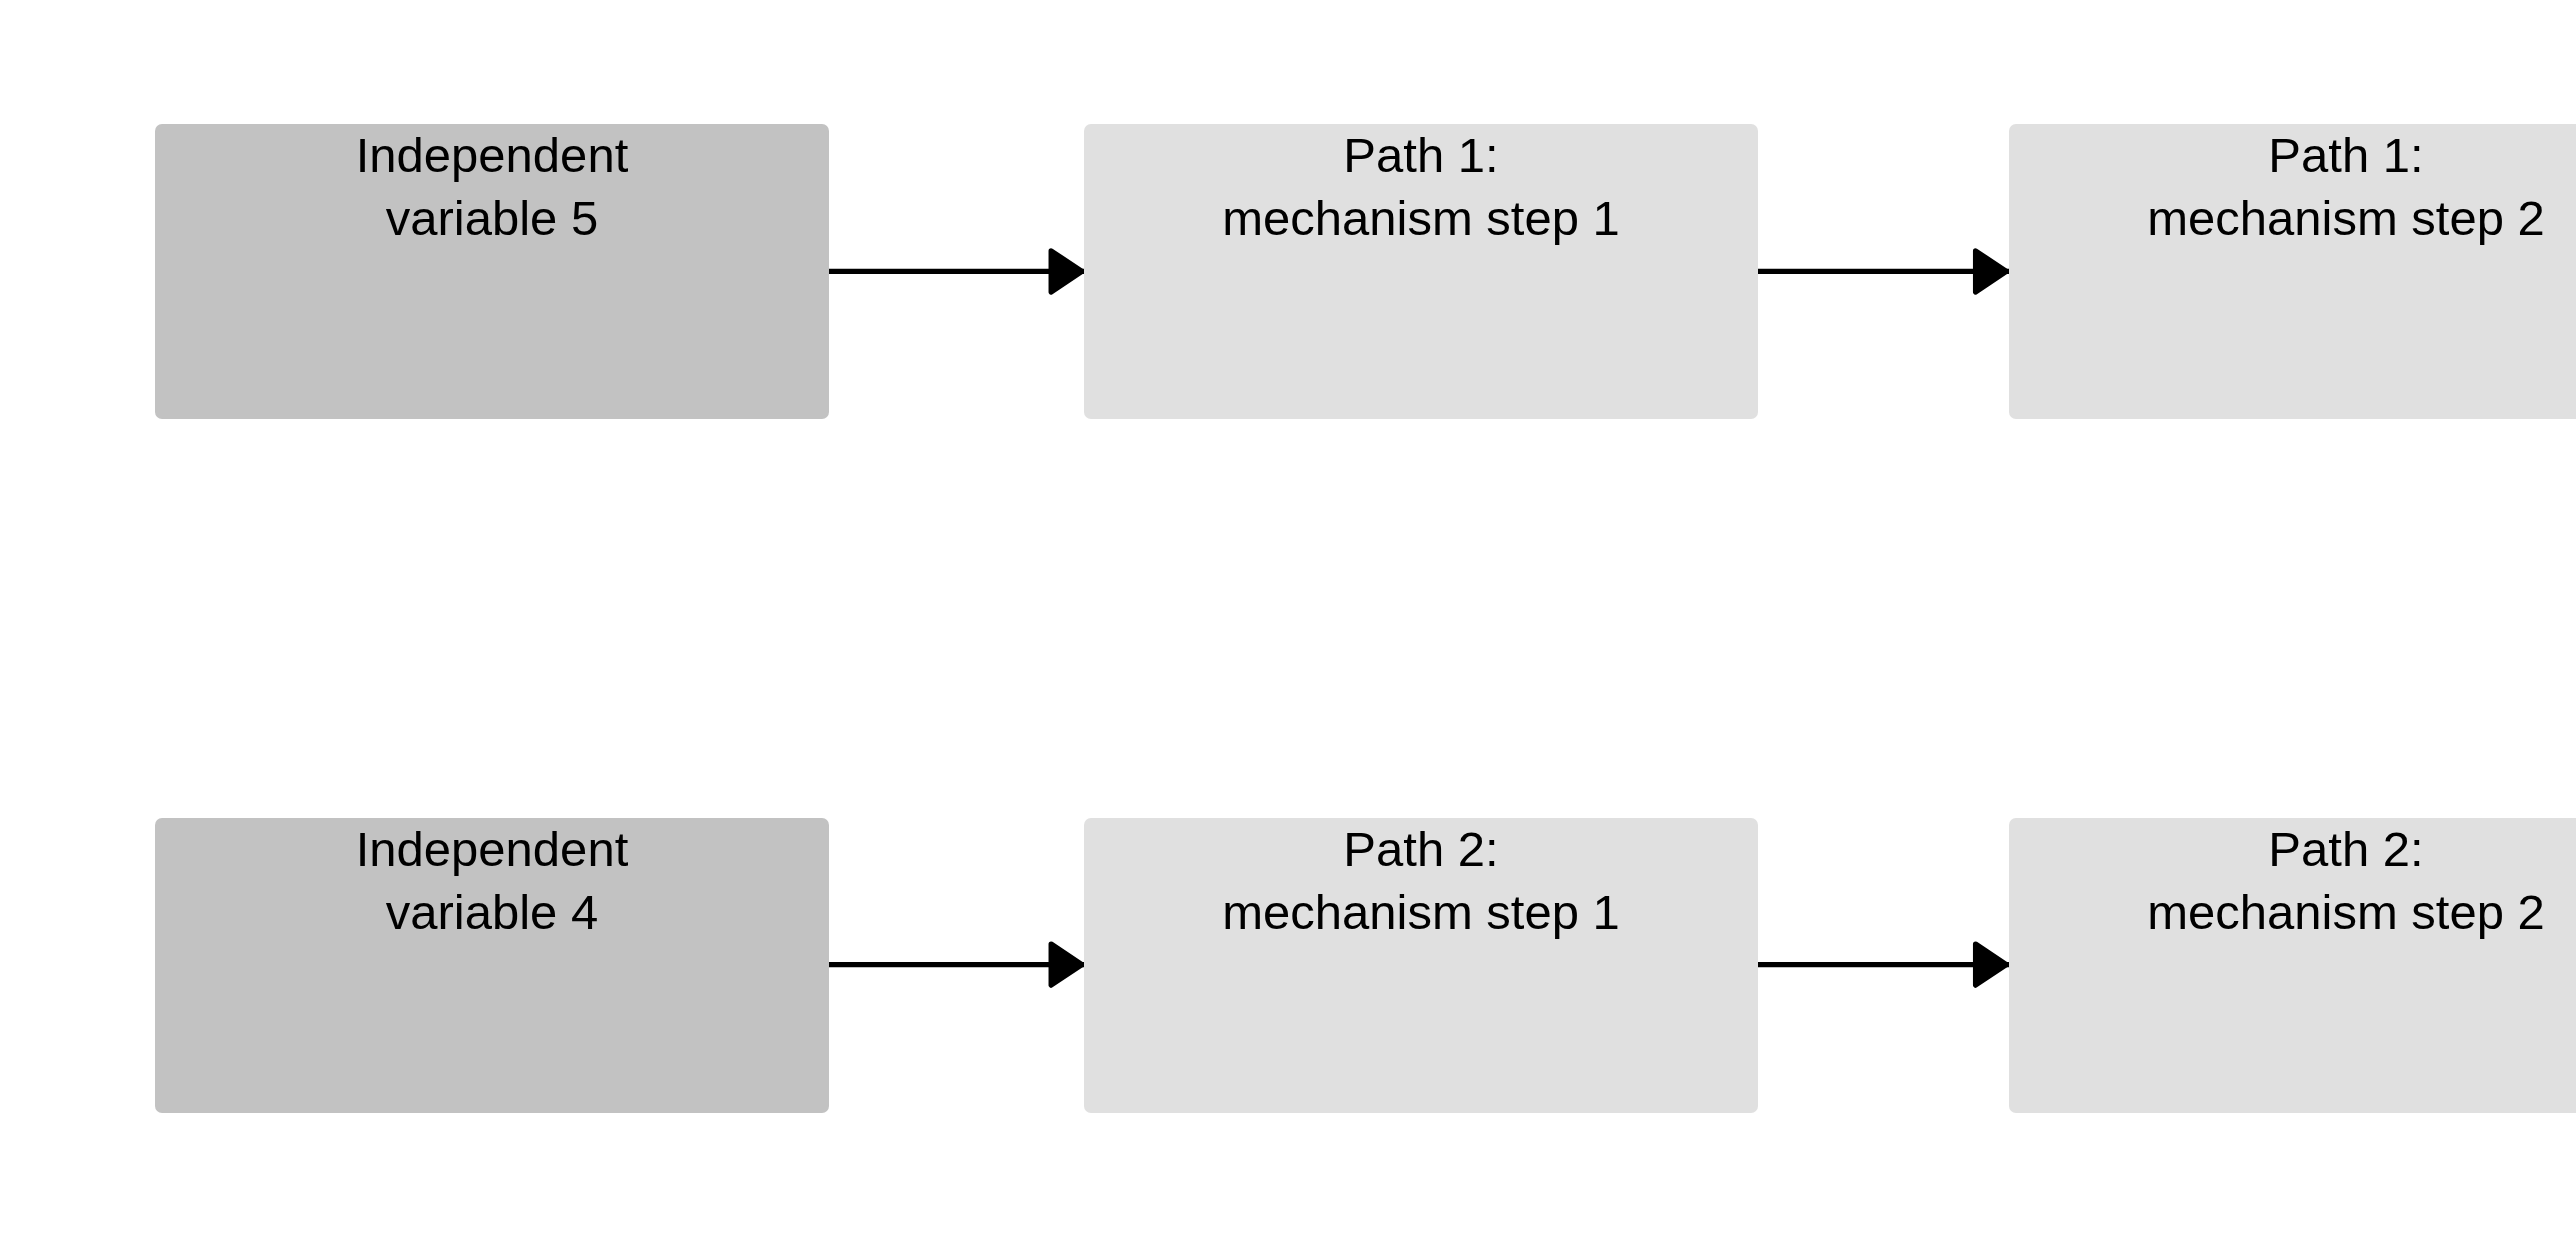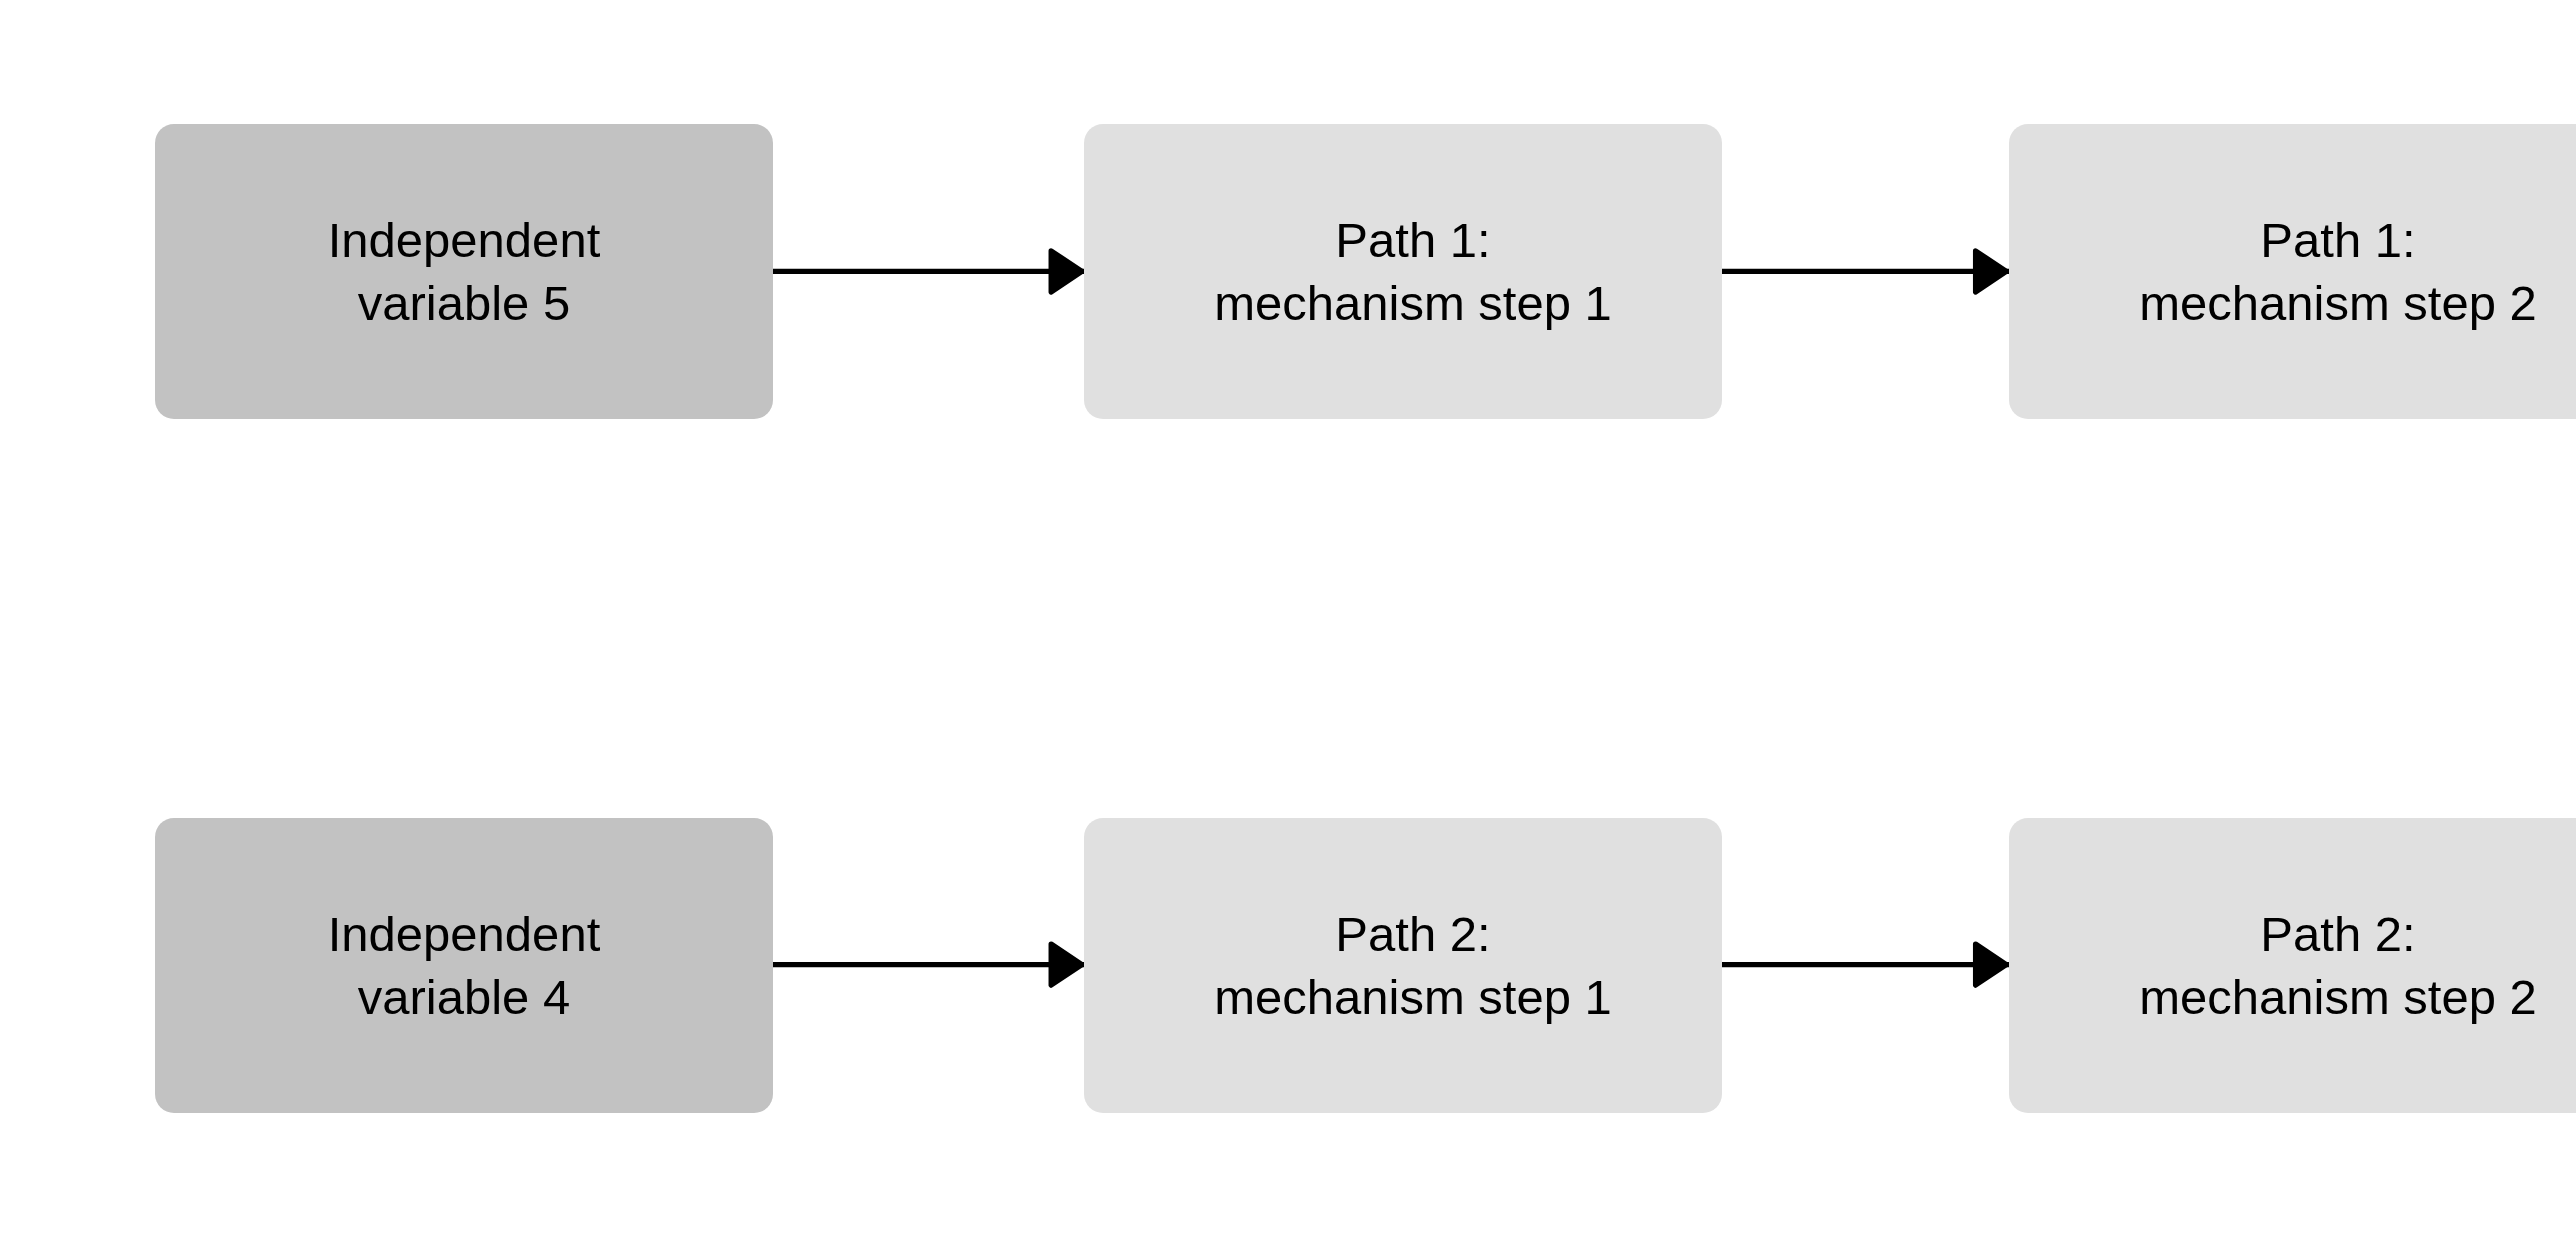--- a/index.html
+++ b/index.html
@@ -31,35 +31,34 @@
   }
   .arrowhead {
     fill: var(--arrow, #000000);
     stroke: var(--arrow, #000000);
     stroke-width: 1;
     stroke-linejoin: round;
     stroke-linecap: round;
   }
   .node {
     position: absolute;
-    width: 618px;
+    width: 674px;
     height: 295px;
-    border-radius: 19px;
+    border-radius: 7px;
     display: flex;
     flex-direction: column;
     align-items: center;
-    justify-content: center;
     text-align: center;
     font-size: 49px;
     line-height: 1.28;
     color: var(--text, #000000);
     letter-spacing: 0;
   }
   .node.primary   { background: var(--variable-node-fill, #c2c2c2); }
-  .node.secondary { background: var(--mechanism-node-fill, #e0e0e0); padding-left: 20px; }
+  .node.secondary { background: var(--mechanism-node-fill, #e0e0e0); }
 
   #node-iv1  { left: 155px;  top: 124px;  }
   #node-p1s1 { left: 1084px; top: 124px;  }
   #node-p1s2 { left: 2009px; top: 124px;  }
   #node-iv2  { left: 155px;  top: 818px; }
   #node-p2s1 { left: 1084px; top: 818px; }
   #node-p2s2 { left: 2009px; top: 818px; }
 </style>
 </head>
 <body>

